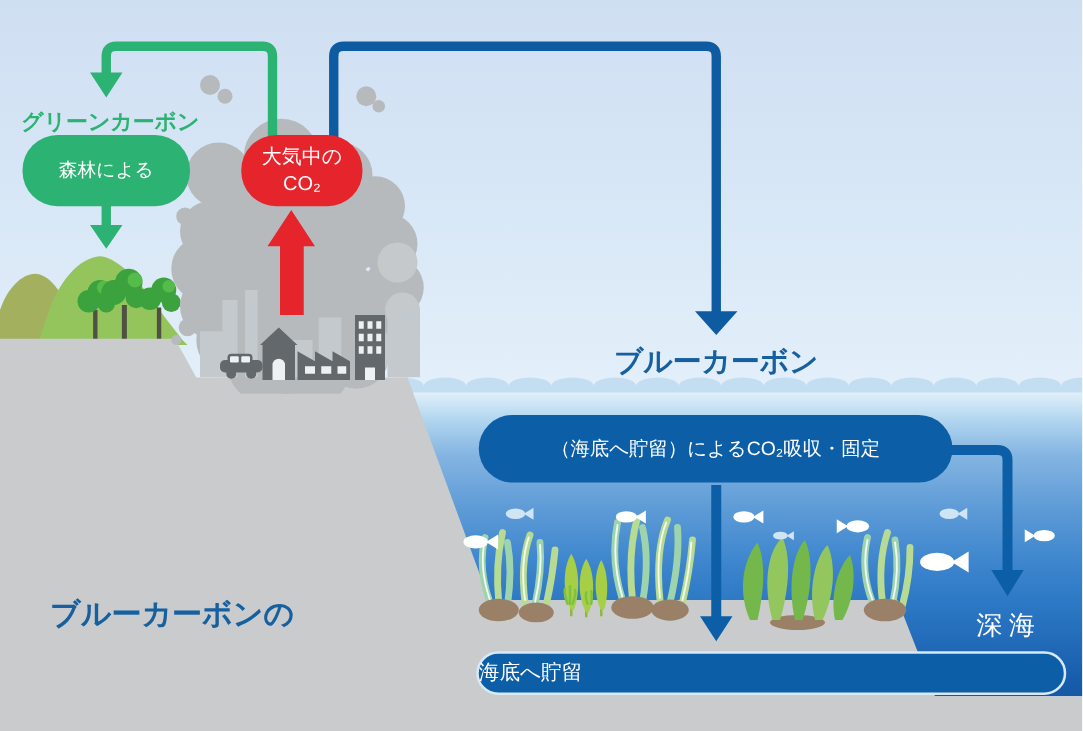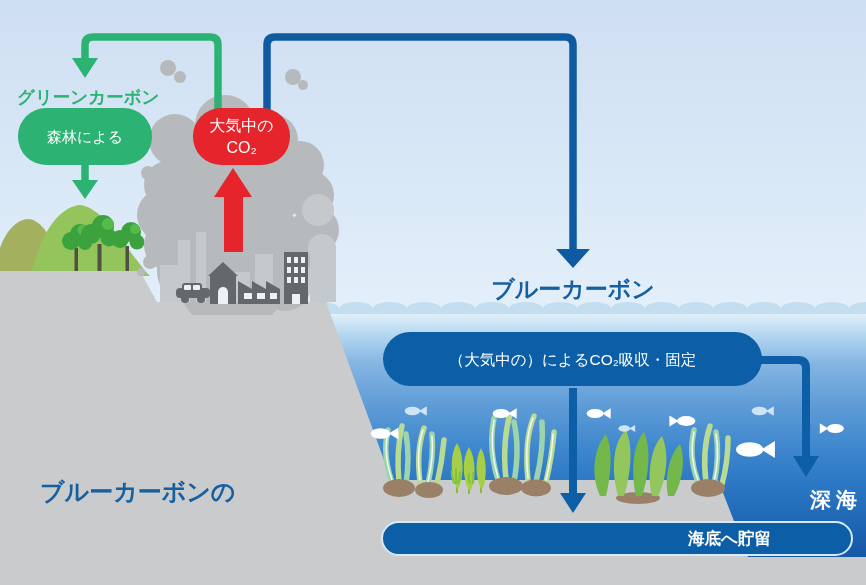--- a/index.html
+++ b/index.html
@@ -14,27 +14,27 @@
     background:linear-gradient(180deg,var(--sea_top) 0%,#b5d8f0 9%,#85b5e2 21%,#5f9cd7 38%,#3f87ce 55%,#2a76c3 72%,#1a60ae 92%,var(--sea_deep) 100%);}
 
   
   .node{display:flex;flex-direction:column;align-items:center;justify-content:center;
     color:#fff;font-weight:normal;text-align:center;}
   #forest-box{left:18px;top:108px;width:134px;height:57px;border-radius:28px;background:var(--green);font-size:15px;line-height:21px;}
   #atmosphere-box{left:193px;top:108px;width:97px;height:57px;border-radius:28px;background:var(--red);font-size:16px;line-height:22px;}
   #ocean-box{left:383px;top:332px;width:379px;height:54px;border-radius:27px;background:var(--blue_box);font-size:15.5px;line-height:21px;}
   #seabed-pill{left:381px;top:521px;width:472px;height:35px;border-radius:18px;background:var(--blue_box);
     border:2px solid #d8e9f6;box-sizing:border-box;}
-  #seabed-pill .txt{position:absolute;left:0;top:0;width:388px;height:31px;line-height:31px;text-align:right;
-    color:#fff;font-weight:bold;font-size:16.5px;}
+  #seabed-pill .txt{position:absolute;left:0;top:0;width:388px;height:31px;line-height:31px;text-align:left;
+    color:#fff;font-weight:normal;font-size:16.5px;}
 
   
   #green-carbon-label{left:17px;top:85px;width:160px;color:var(--green);font-size:17.5px;font-weight:bold;}
   #blue-carbon-label{left:473px;top:274px;width:200px;text-align:center;color:var(--label_blue);font-size:23px;font-weight:bold;}
-  #deep-sea-label{left:781px;top:486px;color:#fff;font-size:21px;font-weight:bold;letter-spacing:5px;margin-left:29px;}
+  #deep-sea-label{left:781px;top:486px;color:#fff;font-size:21px;font-weight:normal;letter-spacing:5px;}
   #diagram-title{left:40px;top:472px;color:var(--label_blue);font-size:24px;line-height:40px;font-weight:bold;}
 </style>
 </head>
 <body>
 
 <div id="stage">
 
   <div id="sea" class="abs"></div>
 
   <svg class="abs" style="left:305px;top:301px;" width="561" height="14">
@@ -192,21 +192,21 @@
   </div>
 
   <div id="atmosphere-box" class="abs node">
     <span>大気中の</span>
     <span>CO₂</span>
   </div>
 
   <div id="blue-carbon-label" class="abs">ブルーカーボン</div>
 
   <div id="ocean-box" class="abs node">
-    <span>（大気中の）によるCO₂吸収・固定</span>
+    <span>（海底へ貯留）によるCO₂吸収・固定</span>
   </div>
 
   <svg class="abs" style="left:382px;top:422px;" width="72" height="76">
     <g fill="none" stroke-linecap="round" stroke-width="5.5">
       <path d="M10,60 Q0,32 6,8" stroke="#9ed4ad"></path>
         <path d="M17,60 Q14,30 20,4" stroke="#b7db93"></path>
       <path d="M24,62 Q28,34 24,12" stroke="#9ed4ad"></path>
         <path d="M38,60 Q34,28 42,6" stroke="#b7db93"></path>
       <path d="M46,62 Q52,34 50,12" stroke="#9ed4ad"></path>
         <path d="M55,62 Q60,40 62,18" stroke="#b7db93"></path>

